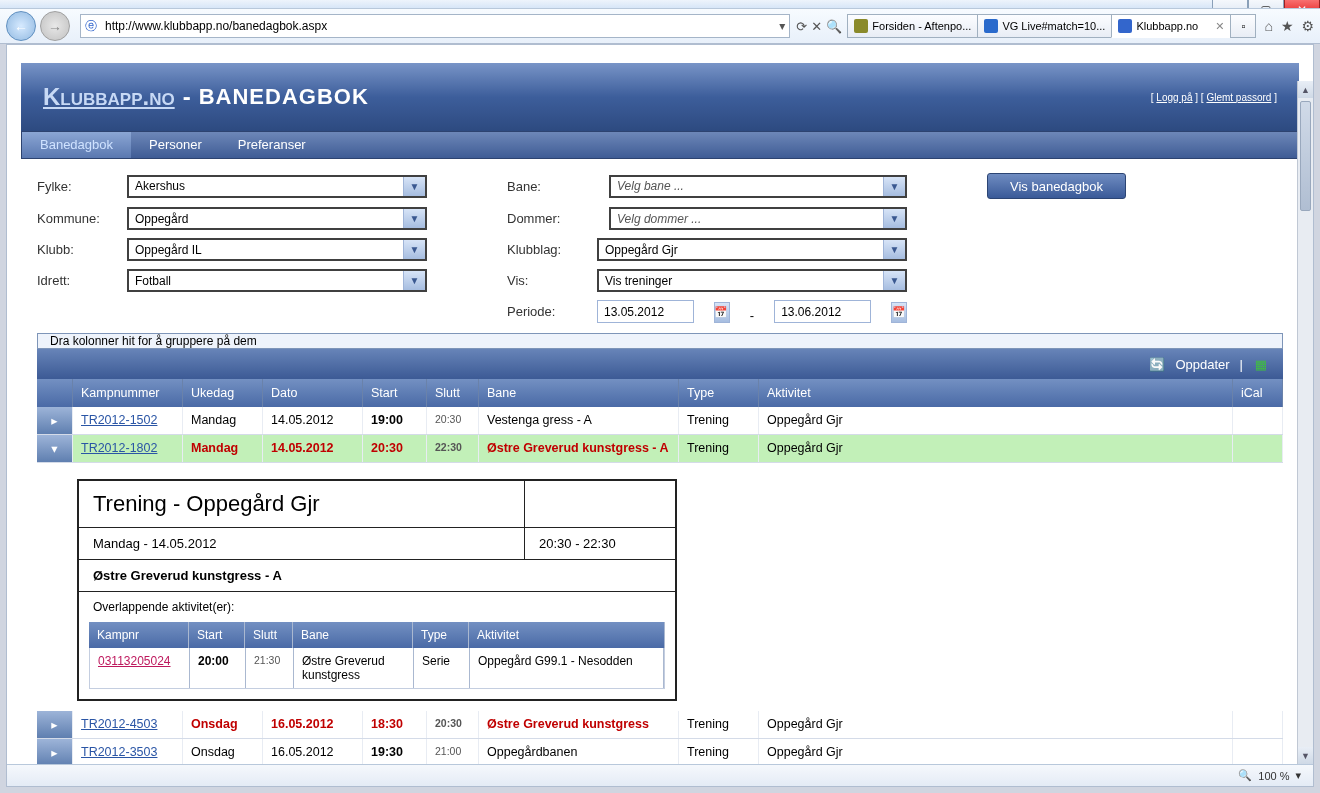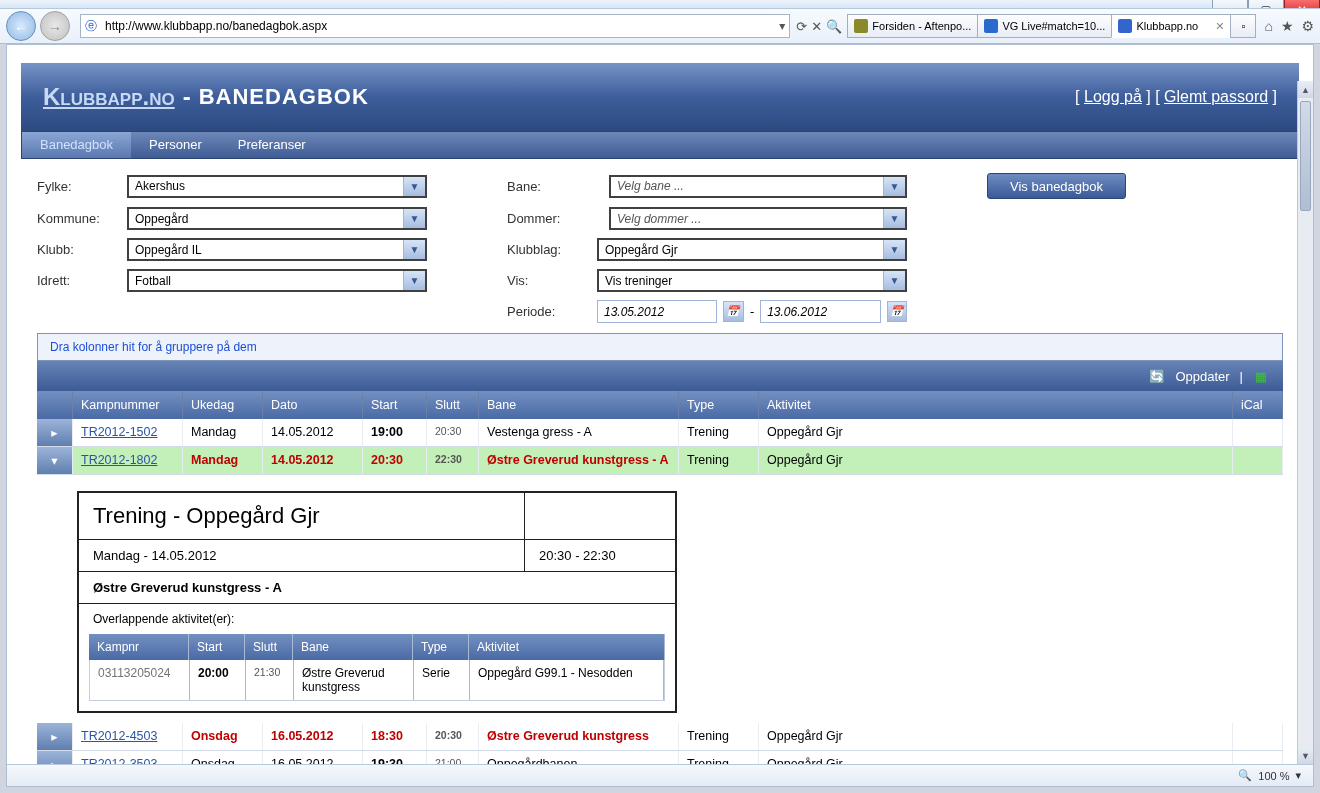--- a/index.html
+++ b/index.html
@@ -24,37 +24,37 @@
 .tab .x{ margin-left:auto; color:#888; }
 .tab-ico { width:14px; height:14px; margin-right:4px; flex-shrink:0; border-radius:2px;}
 .nav-right-icons{ display:flex; gap:8px; color:#555; margin-left:8px; font-size:14px;}
 
 .content { flex:1; background:#fff; border:1px solid #b0bdd0; margin:0 6px 6px 6px; overflow:auto; position:relative;}
 .page-pad{ padding:0; }
 .sitebanner{ background:linear-gradient(#7894c7,#3d5e9b 50%,#2d4a80); color:#fff; height:68px; padding:12px 22px; display:flex; align-items:center; margin:0 0 0 0;}
 .sitebanner .brand{ font-family:"Trebuchet MS","Segoe UI",sans-serif; font-variant:small-caps; font-size:24px; font-weight:bold; text-decoration:underline; color:#c7d9f5;}
 .sitebanner .sep{ font-size:24px; font-weight:bold; margin:0 8px;}
 .sitebanner .subtitle{ font-size:22px; font-weight:bold; letter-spacing:1px;}
-.header-links{ margin-left:auto; font-size:16px;}
+.header-links{ margin-left:auto; font-size:10px;}
 .header-links a{ color:#fff; text-decoration:underline;}
 .page{ margin:0 14px 14px 14px;}
 .tabbar{ background:linear-gradient(#6d87b8,#3f5c95); height:28px; display:flex; border:1px solid #2d4370;}
 .tabbar .t{ padding:5px 18px; color:#fff; font-size:13px; cursor:pointer;}
 .tabbar .t.active{ background:linear-gradient(#8ba6d4,#5a78b0); color:#cfe2ff;}
 .filters{ background:#fff; padding:14px 16px 10px 16px; display:grid; grid-template-columns: 80px 300px 60px 80px 310px 40px auto; gap:8px 10px; font-size:13px; align-items:center;}
 .filters .lbl{ color:#333;}
 .combo{ height:23px; border:2px solid #404040; background:#fff; display:flex; align-items:center; padding:0 6px; font-size:12px; position:relative;}
 .combo.italic{ font-style:italic; color:#555;margin-left:12px;}
 .combo .dd{ position:absolute; right:0; top:0; width:22px; height:100%; background:linear-gradient(#d7e4f7,#a6bde0); border-left:1px solid #9fb4d8; display:flex; align-items:center; justify-content:center; color:#3a5890; font-size:10px;}
 .btn-action{ height:26px; padding:0 22px; background:linear-gradient(#6f8cc1,#3a5a98); border:1px solid #2c4574; color:#fff; font-size:13px; border-radius:3px; cursor:pointer; margin-left:20px;}
-.date-field{ display:flex; align-items:center; gap:6px;font-style:italic;}
+.date-field{ display:flex; align-items:flex-end; gap:20px;}
 .date-input{ width:130px; height:23px; border:1px solid #9fb4d8; padding:0 6px; font-size:12px; display:flex; align-items:center;}
 .date-ico{ width:22px; height:21px; border:1px solid #9fb4d8; background:linear-gradient(#d7e4f7,#a6bde0); display:flex; align-items:center; justify-content:center; font-size:11px; color:#3a5890;}
 
-.groupbar{ background:#eef3fb; border:1px solid #7e95b8; color:#1d4ed8; font-size:12px; padding:6px 12px; margin:0 16px;}
+.groupbar{ background:#eef3fb; border:1px solid #7e95b8; color:#000000; font-size:12px; padding:0 12px; margin:0 16px;}
 .toolbar{ background:linear-gradient(#6784b8,#3c5a95); height:30px; display:flex; align-items:center; justify-content:flex-end; padding:0 14px; color:#fff; font-size:13px; gap:10px; margin:0 16px;}
 .toolbar .ico{ width:16px; height:16px; display:inline-flex; align-items:center; justify-content:center; }
 .grid{ margin:0 16px; font-size:12.5px;}
 .ghead{ display:grid; grid-template-columns:36px 110px 80px 100px 64px 52px 200px 80px 1fr 50px; background:linear-gradient(#7390c2,#4a6aa6); color:#fff;}
 .ghead .c{ padding:7px 8px; border-right:1px solid #6a82aa;}
 .row{ display:grid; grid-template-columns:36px 110px 80px 100px 64px 52px 200px 80px 1fr 50px; border-bottom:1px solid #d4dbe8;}
 .row .c{ padding:6px 8px; border-right:1px solid #e8ecf3; white-space:nowrap;}
 .row .exp{ background:linear-gradient(#9db4d8,#5f7fb0); color:#fff; display:flex; align-items:center; justify-content:center; cursor:pointer;}
 .row.selected{ background:#c2f0b8;}
 .row .kamp a{ color:#2a55a5; text-decoration:underline;}
@@ -68,21 +68,21 @@
 .detail .dtime2{ width:150px; border-bottom:1px solid #222;}
 .detail .drow{ display:flex; border-bottom:1px solid #222;}
 .detail .dcell{ padding:8px 14px;}
 .detail .dcell.l{ flex:1; border-right:1px solid #222;}
 .detail .dcell.r{ width:150px;}
 .overlap-lbl{ padding:8px 14px 4px 14px; font-size:12px;}
 .subgrid{ margin:4px 10px 10px 10px;}
 .sghead{ display:grid; grid-template-columns:100px 56px 48px 120px 56px 1fr; background:linear-gradient(#7390c2,#4a6aa6); color:#fff; font-size:12px;}
 .sghead .c, .sgrow .c{ padding:6px 8px; border-right:1px solid #aab8d0;}
 .sgrow{ display:grid; grid-template-columns:100px 56px 48px 120px 56px 1fr; font-size:12px; border:1px solid #c4cee0; border-top:none;}
-.sgrow a{ color:#737373; }
+.sgrow a{ color:#be185d; text-decoration:underline;}
 
 .statusbar{ position:absolute; bottom:0; left:0; right:0; height:22px; background:linear-gradient(#f5f8fc,#e4ebf5); border-top:1px solid #b8c8db; display:flex; align-items:center; justify-content:flex-end; padding:0 12px; font-size:11px; color:#333; gap:6px;}
 .scrollbar-v{ position:absolute; right:0; top:36px; bottom:22px; width:16px; background:#e8ecf2; border-left:1px solid #c0c8d4;}
 .sb-thumb{ position:absolute; top:20px; left:2px; right:2px; height:110px; background:linear-gradient(#d0dae8,#b0bed2); border:1px solid #99a8bd; border-radius:2px;}
 .sb-btn{ position:absolute; left:0; right:0; height:17px; background:linear-gradient(#e8eef6,#cfd9e6); display:flex; align-items:center; justify-content:center; font-size:9px; color:#556;}
 </style>
 </head>
 <body>
 
 <div class="win-frame">

